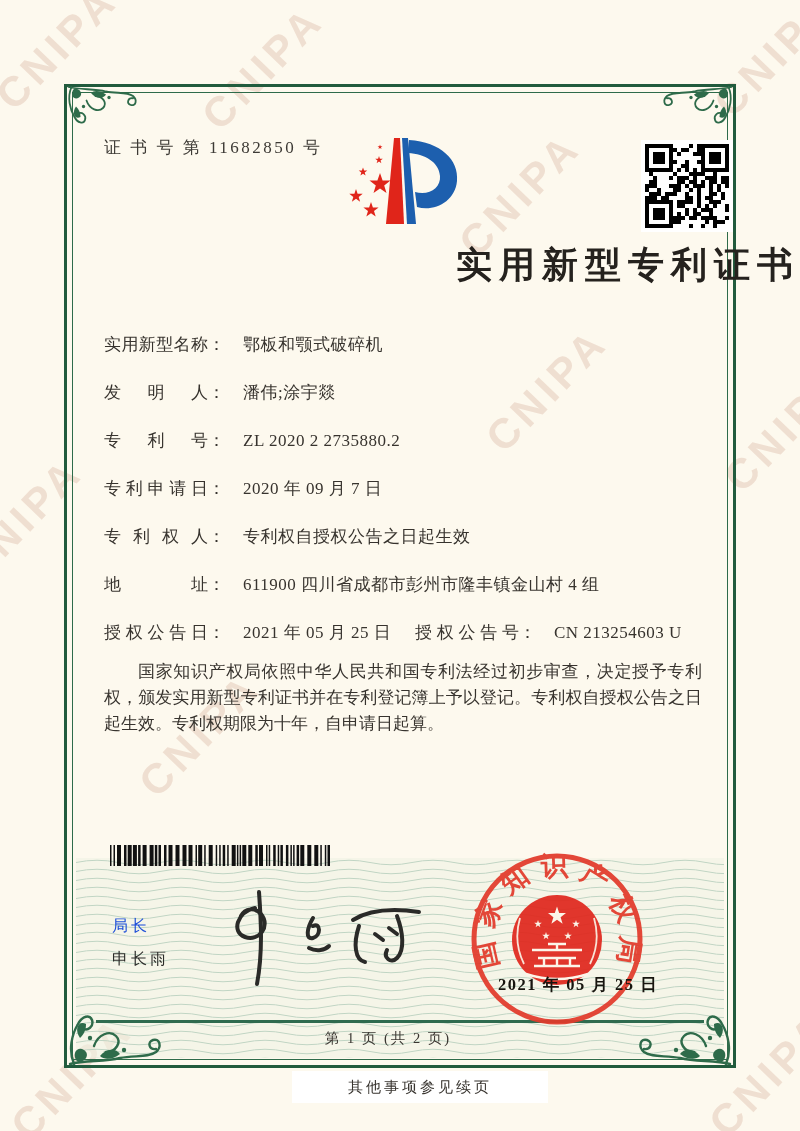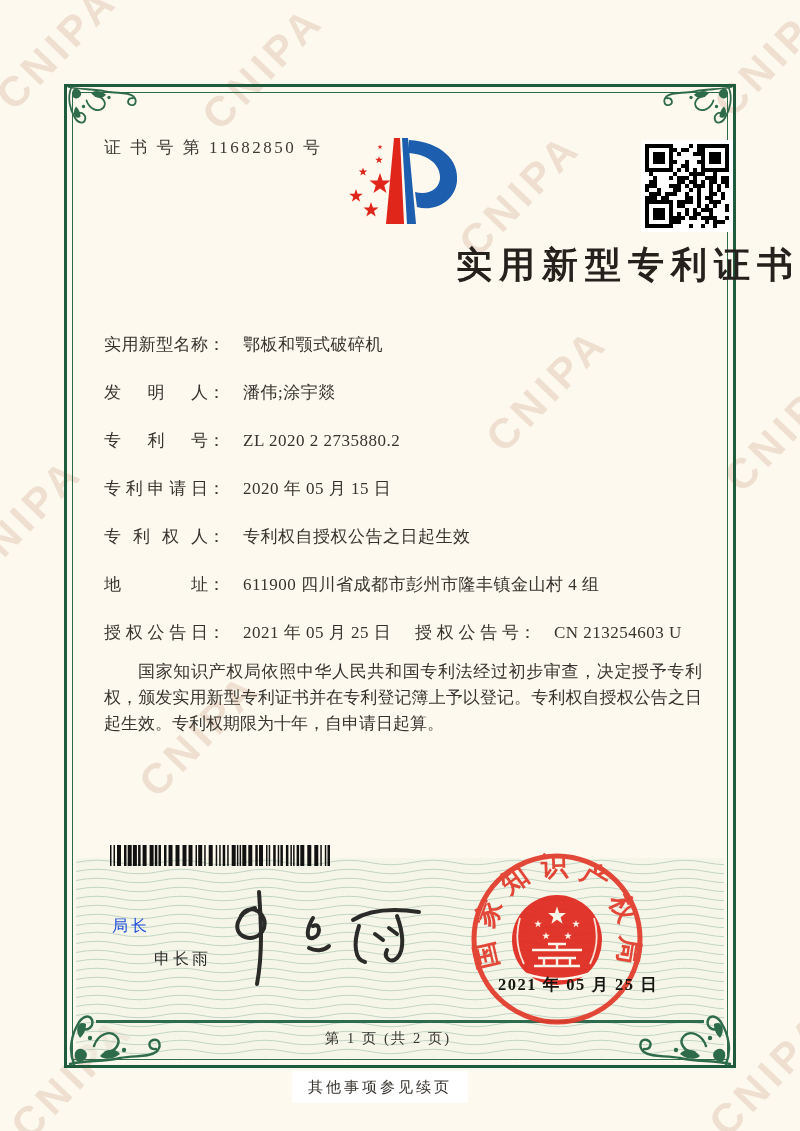--- a/index.html
+++ b/index.html
@@ -32,31 +32,31 @@
   
   .paras{left:104px;top:659px;width:598px;z-index:4;font-size:17px;line-height:26px;
          color:#37332e;text-align:justify;}
   .paras p{margin:0;text-indent:2em;}
   
   .barcode{left:110px;top:845px;z-index:4;}
   
   .signer-title{left:112px;top:916px;font-family:"Liberation Sans","DejaVu Sans",sans-serif;
                 font-size:16px;letter-spacing:3px;color:#1d4ed8;z-index:4;}
   .signer-name{left:112px;top:949px;font-family:"Liberation Sans","DejaVu Sans",sans-serif;
-               font-size:16px;letter-spacing:3px;color:#2c2c2a;z-index:4;margin-left:42px;}
+               font-size:16px;letter-spacing:3px;color:#2c2c2a;z-index:4;}
   .signature{left:225px;top:880px;z-index:5;}
   
   .seal{left:468px;top:850px;z-index:5;}
   .seal-date{left:498px;top:974px;font-size:16.5px;font-weight:bold;letter-spacing:1.5px;
              color:#17150f;z-index:6;white-space:nowrap;}
   
   .sep-line{left:96px;top:1020px;width:608px;height:2.5px;background:#2f6b4f;z-index:2;}
   .page-info{left:0;top:1029px;width:776px;text-align:center;font-size:14.5px;
              letter-spacing:2px;color:#3a3631;z-index:4;}
-  .note-box{left:292px;top:1071px;width:176px;height:32px;background:#ffffff;z-index:4;
+  .note-box{left:292px;top:1071px;width:256px;height:32px;background:#ffffff;z-index:4;
             display:flex;align-items:center;justify-content:center;}
   .note-text{font-size:15px;letter-spacing:3px;color:#37332e;}
 </style>
 </head>
 <body>
 
 <div id="wm-layer">
     <div class="wm" style="left: 57px; top: 48px;">CNIPA</div>
     <div class="wm" style="left: 263px; top: 68px;">CNIPA</div>
     <div class="wm" style="left: 775px; top: 55px;">CNIPA</div>
@@ -292,21 +292,21 @@
         <span>专</span>
         <span>利</span>
         <span>号</span>
       </span><span class="colon">：</span><span class="val">ZL 2020 2 2735880.2</span></div>
     <div class="field-row"><span class="lbl">
         <span>专</span>
         <span>利</span>
         <span>申</span>
         <span>请</span>
         <span>日</span>
-      </span><span class="colon">：</span><span class="val">2020 年 05 月 15 日</span></div>
+      </span><span class="colon">：</span><span class="val">2020 年 09 月 7 日</span></div>
     <div class="field-row"><span class="lbl">
         <span>专</span>
         <span>利</span>
         <span>权</span>
         <span>人</span>
       </span><span class="colon">：</span><span class="val">专利权自授权公告之日起生效</span></div>
     <div class="field-row"><span class="lbl">
         <span>地</span>
         <span>址</span>
       </span><span class="colon">：</span><span class="val">611900 四川省成都市彭州市隆丰镇金山村 4 组</span></div>

